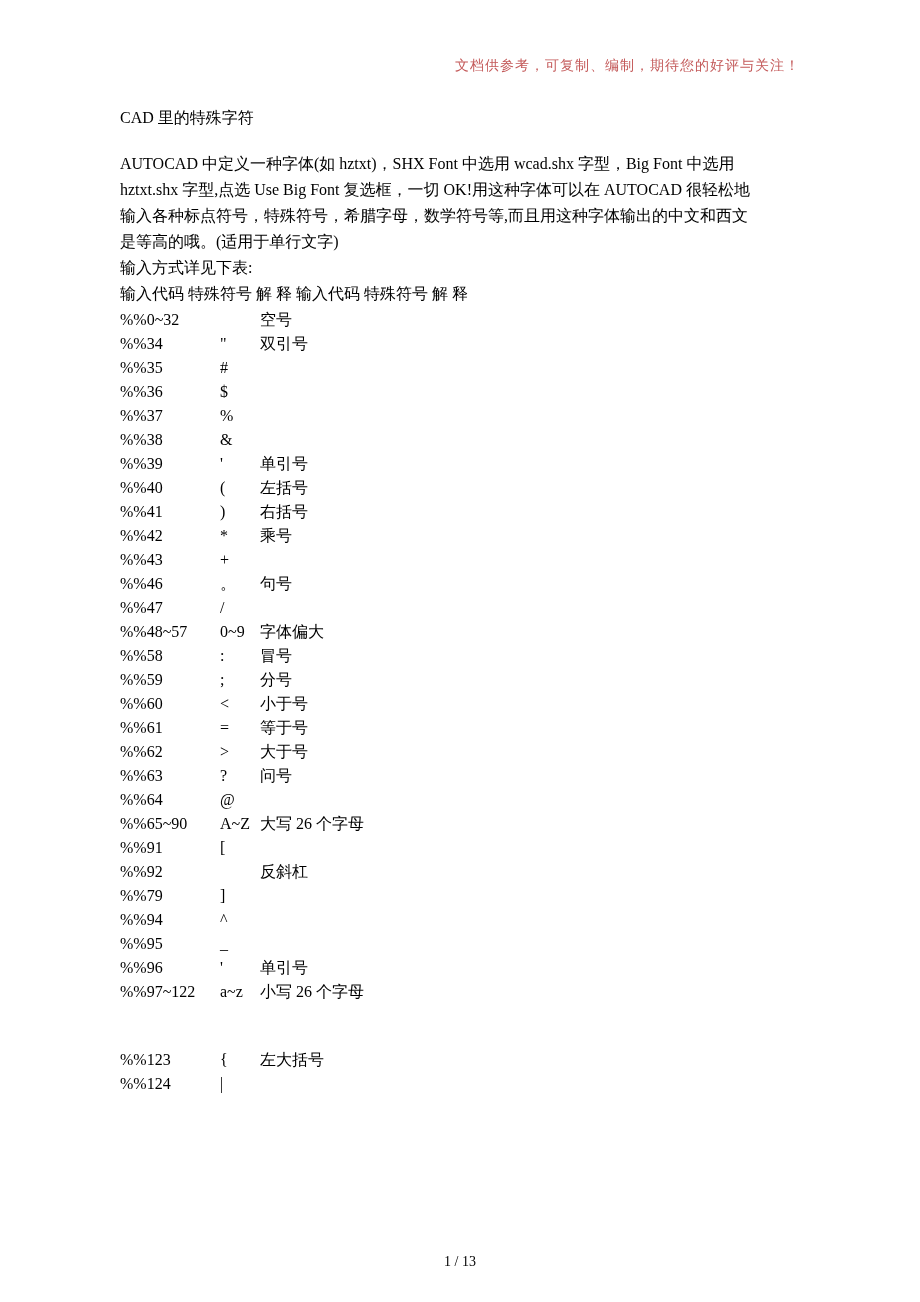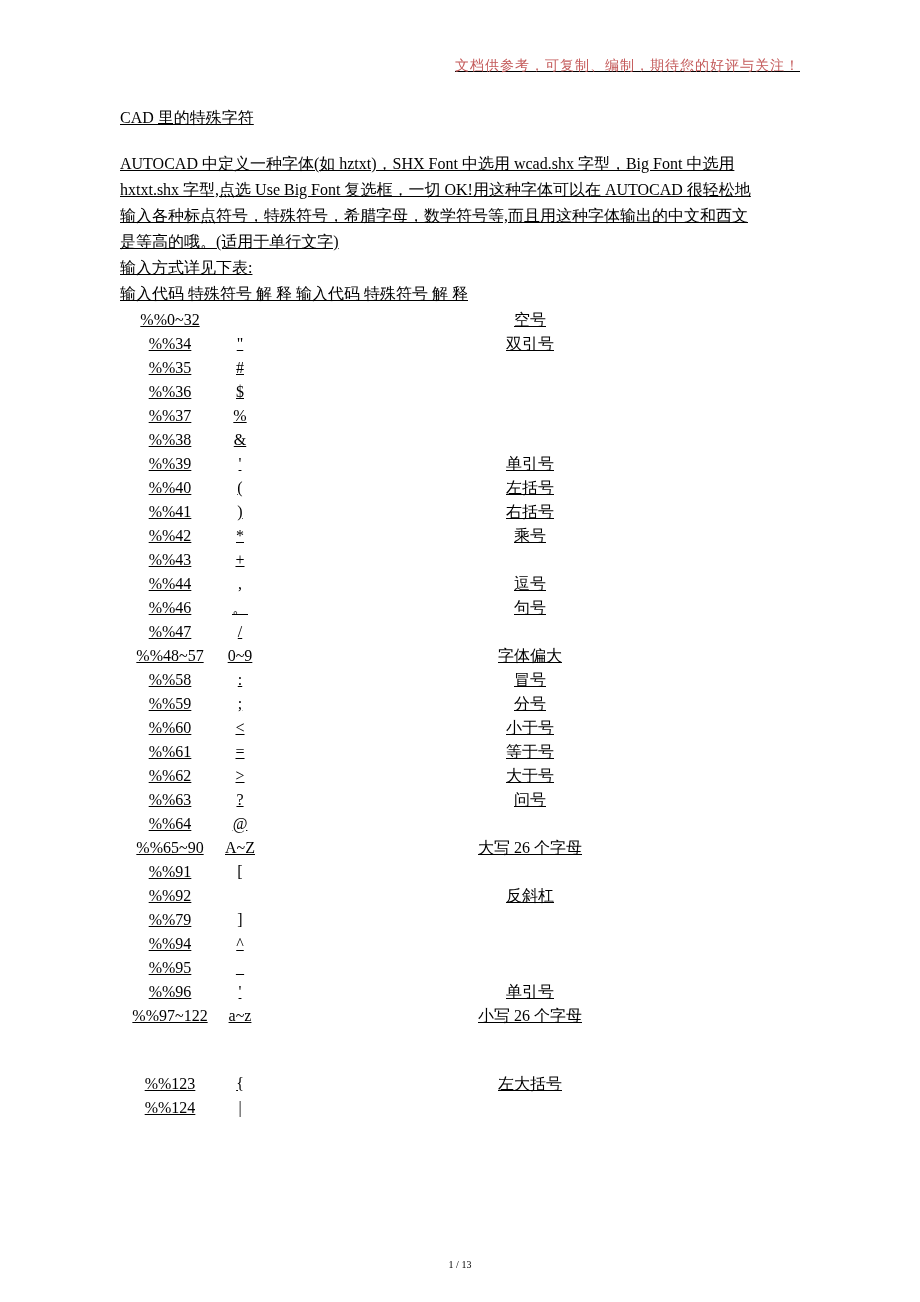--- a/index.html
+++ b/index.html
@@ -10,93 +10,90 @@
     font-size: 16px;
     color: #000;
     line-height: 1.5;
   }
   .page {
     width: 920px;
     min-height: 1302px;
     box-sizing: border-box;
     padding: 55px 120px 40px 120px;
     position: relative;
-    text-decoration: underline;
   }
   .header-note {
     color: #c45a5a;
     text-align: right;
     font-size: 14px;
     margin-bottom: 30px;
     letter-spacing: 1px;
   }
   .title {
     margin-bottom: 22px;
   }
   .intro {
     margin-bottom: 2px;
   }
   .entry-row {
     display: flex;
     white-space: pre;
     font-family: "Times New Roman", "SimSun", serif;
-    text-align: center;
   }
   .col-code {
     min-width: 100px;
   }
   .col-sym {
     min-width: 40px;
   }
   .col-desc {
     flex: 1;
   }
   .page-num {
     position: absolute;
     bottom: 30px;
     left: 0;
     width: 100%;
     text-align: center;
-    font-size: 10px;
+    font-size: 14px;
   }
   .gap {
     height: 22px;
   }
 </style>
 </head>
 <body>
 
 <div class="page">
 
   <div class="header-note">文档供参考，可复制、编制，期待您的好评与关注！</div>
 
   <div class="title">CAD 里的特殊字符</div>
 
   <div>
     <div class="intro">AUTOCAD 中定义一种字体(如 hztxt)，SHX Font 中选用 wcad.shx 字型，Big Font 中选用</div>
-    <div class="intro">hxtxt.shx 字型,点选 Use Big Font 复选框，一切 OK!用这种字体可以在 AUTOCAD 很轻松地</div>
+    <div class="intro">hztxt.shx 字型,点选 Use Big Font 复选框，一切 OK!用这种字体可以在 AUTOCAD 很轻松地</div>
     <div class="intro">输入各种标点符号，特殊符号，希腊字母，数学符号等,而且用这种字体输出的中文和西文</div>
     <div class="intro">是等高的哦。(适用于单行文字)</div>
     <div class="intro">输入方式详见下表:</div>
     <div class="intro">输入代码  特殊符号  解  释  输入代码  特殊符号  解  释</div>
   </div>
 
   <div id="block1">
       <div class="entry-row"><span class="col-code">%%0~32</span><span class="col-sym"></span><span class="col-desc">空号</span></div>
       <div class="entry-row"><span class="col-code">%%34</span><span class="col-sym">"</span><span class="col-desc">双引号</span></div>
       <div class="entry-row"><span class="col-code">%%35</span><span class="col-sym">#</span><span class="col-desc"></span></div>
       <div class="entry-row"><span class="col-code">%%36</span><span class="col-sym">$</span><span class="col-desc"></span></div>
       <div class="entry-row"><span class="col-code">%%37</span><span class="col-sym">%</span><span class="col-desc"></span></div>
       <div class="entry-row"><span class="col-code">%%38</span><span class="col-sym">&amp;</span><span class="col-desc"></span></div>
       <div class="entry-row"><span class="col-code">%%39</span><span class="col-sym">'</span><span class="col-desc">单引号</span></div>
       <div class="entry-row"><span class="col-code">%%40</span><span class="col-sym">(</span><span class="col-desc">左括号</span></div>
       <div class="entry-row"><span class="col-code">%%41</span><span class="col-sym">)</span><span class="col-desc">右括号</span></div>
       <div class="entry-row"><span class="col-code">%%42</span><span class="col-sym">*</span><span class="col-desc">乘号</span></div>
       <div class="entry-row"><span class="col-code">%%43</span><span class="col-sym">+</span></div>
-      <div class="entry-row"><span class="col-code">%%44</span><span class="col-sym">,</span><span class="col-desc">逗号</span></div>
       <div class="entry-row"><span class="col-code">%%46</span><span class="col-sym">。</span><span class="col-desc">句号</span></div>
       <div class="entry-row"><span class="col-code">%%47</span><span class="col-sym">/</span></div>
       <div class="entry-row"><span class="col-code">%%48~57</span><span class="col-sym">0~9</span><span class="col-desc">字体偏大</span></div>
       <div class="entry-row"><span class="col-code">%%58</span><span class="col-sym">:</span><span class="col-desc">冒号</span></div>
       <div class="entry-row"><span class="col-code">%%59</span><span class="col-sym">;</span><span class="col-desc">分号</span></div>
       <div class="entry-row"><span class="col-code">%%60</span><span class="col-sym">&lt;</span><span class="col-desc">小于号</span></div>
       <div class="entry-row"><span class="col-code">%%61</span><span class="col-sym">=</span><span class="col-desc">等于号</span></div>
       <div class="entry-row"><span class="col-code">%%62</span><span class="col-sym">&gt;</span><span class="col-desc">大于号</span></div>
       <div class="entry-row"><span class="col-code">%%63</span><span class="col-sym">?</span><span class="col-desc">问号</span></div>
       <div class="entry-row"><span class="col-code">%%64</span><span class="col-sym">@</span><span class="col-desc"></span></div>

